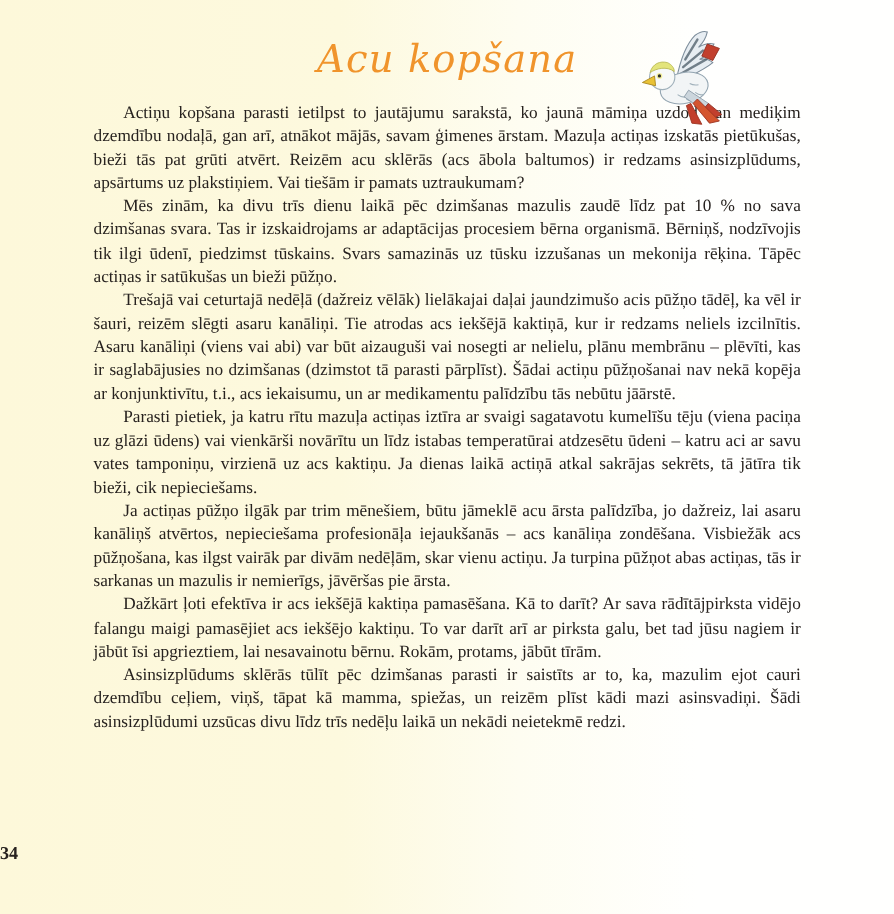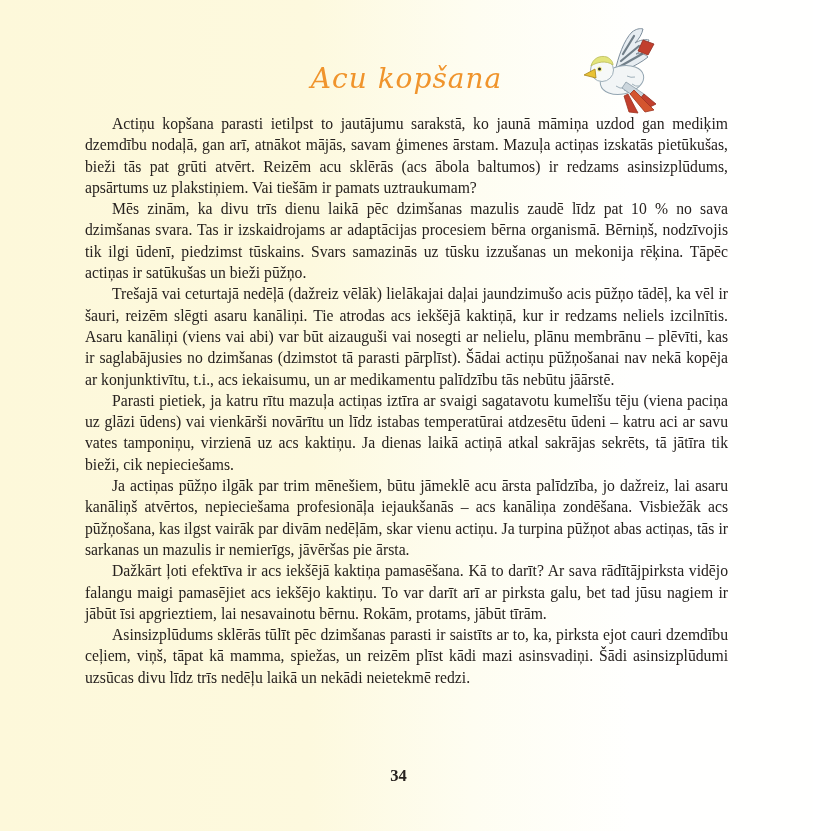--- a/index.html
+++ b/index.html
@@ -8,26 +8,26 @@
 
   .page {
     position: relative;
     width: 813px;
     height: 831px;
     overflow: hidden;
     background: linear-gradient(90deg, #fdf8da 0%, #fdf9de 38%, #fefdf1 58%, #fffffe 78%, #fffffe 100%);
   }
 
   .chapter-title {
-    padding-top: 62px;
+    padding-top: 34px;
     text-align: center;
     font-family: "DejaVu Serif", serif;
     font-style: italic;
     font-weight: normal;
-    font-size: 28px;
+    font-size: 35px;
     letter-spacing: 1px;
     color: #f0942c;
   }
 
   .bird {
     position: absolute;
     left: 582px;
     top: 24px;
     width: 90px;
     height: 92px;
@@ -43,21 +43,21 @@
   .content p {
     margin: 0;
     text-indent: 27px;
   }
 
   .page-number {
     position: absolute;
     left: 0;
     right: 16px;
     top: 766px;
-    text-align: center;
+    text-align: left;
     font-weight: bold;
     font-size: 16.5px;
     color: #27221f;
   }
 </style>
 </head>
 <body>
 
 <div class="page">
 
@@ -89,18 +89,18 @@
 
   <h1 class="chapter-title">Acu kopšana</h1>
 
   <div class="content">
     <p>Actiņu kopšana parasti ietilpst to jautājumu sarakstā, ko jaunā māmiņa uzdod gan mediķim dzemdību nodaļā, gan arī, atnākot mājās, savam ģimenes ārstam. Mazuļa actiņas izskatās pietūkušas, bieži tās pat grūti atvērt. Reizēm acu sklērās (acs ābola baltumos) ir redzams asinsizplūdums, apsārtums uz plakstiņiem. Vai tiešām ir pamats uztraukumam?</p>
     <p>Mēs zinām, ka divu trīs dienu laikā pēc dzimšanas mazulis zaudē līdz pat 10 % no sava dzimšanas svara. Tas ir izskaidrojams ar adaptācijas procesiem bērna organismā. Bērniņš, nodzīvojis tik ilgi ūdenī, piedzimst tūskains. Svars samazinās uz tūsku izzušanas un mekonija rēķina. Tāpēc actiņas ir satūkušas un bieži pūžņo.</p>
     <p>Trešajā vai ceturtajā nedēļā (dažreiz vēlāk) lielākajai daļai jaundzimušo acis pūžņo tādēļ, ka vēl ir šauri, reizēm slēgti asaru kanāliņi. Tie atrodas acs iekšējā kaktiņā, kur ir redzams neliels izcilnītis. Asaru kanāliņi (viens vai abi) var būt aizauguši vai nosegti ar nelielu, plānu membrānu – plēvīti, kas ir saglabājusies no dzimšanas (dzimstot tā parasti pārplīst). Šādai actiņu pūžņošanai nav nekā kopēja ar konjunktivītu, t.i., acs iekaisumu, un ar medikamentu palīdzību tās nebūtu jāārstē.</p>
     <p>Parasti pietiek, ja katru rītu mazuļa actiņas iztīra ar svaigi sagatavotu kumelīšu tēju (viena paciņa uz glāzi ūdens) vai vienkārši novārītu un līdz istabas temperatūrai atdzesētu ūdeni – katru aci ar savu vates tamponiņu, virzienā uz acs kaktiņu. Ja dienas laikā actiņā atkal sakrājas sekrēts, tā jātīra tik bieži, cik nepieciešams.</p>
     <p>Ja actiņas pūžņo ilgāk par trim mēnešiem, būtu jāmeklē acu ārsta palīdzība, jo dažreiz, lai asaru kanāliņš atvērtos, nepieciešama profesionāļa iejaukšanās – acs kanāliņa zondēšana. Visbiežāk acs pūžņošana, kas ilgst vairāk par divām nedēļām, skar vienu actiņu. Ja turpina pūžņot abas actiņas, tās ir sarkanas un mazulis ir nemierīgs, jāvēršas pie ārsta.</p>
     <p>Dažkārt ļoti efektīva ir acs iekšējā kaktiņa pamasēšana. Kā to darīt? Ar sava rādītājpirksta vidējo falangu maigi pamasējiet acs iekšējo kaktiņu. To var darīt arī ar pirksta galu, bet tad jūsu nagiem ir jābūt īsi apgrieztiem, lai nesavainotu bērnu. Rokām, protams, jābūt tīrām.</p>
-    <p>Asinsizplūdums sklērās tūlīt pēc dzimšanas parasti ir saistīts ar to, ka, pirksta ejot cauri dzemdību ceļiem, viņš, tāpat kā mamma, spiežas, un reizēm plīst kādi mazi asinsvadiņi. Šādi asinsizplūdumi uzsūcas divu līdz trīs nedēļu laikā un nekādi neietekmē redzi.</p>
+    <p>Asinsizplūdums sklērās tūlīt pēc dzimšanas parasti ir saistīts ar to, ka, mazulim ejot cauri dzemdību ceļiem, viņš, tāpat kā mamma, spiežas, un reizēm plīst kādi mazi asinsvadiņi. Šādi asinsizplūdumi uzsūcas divu līdz trīs nedēļu laikā un nekādi neietekmē redzi.</p>
   </div>
 
   <div class="page-number">34</div>
 
 </div>
 
 </body></html>

